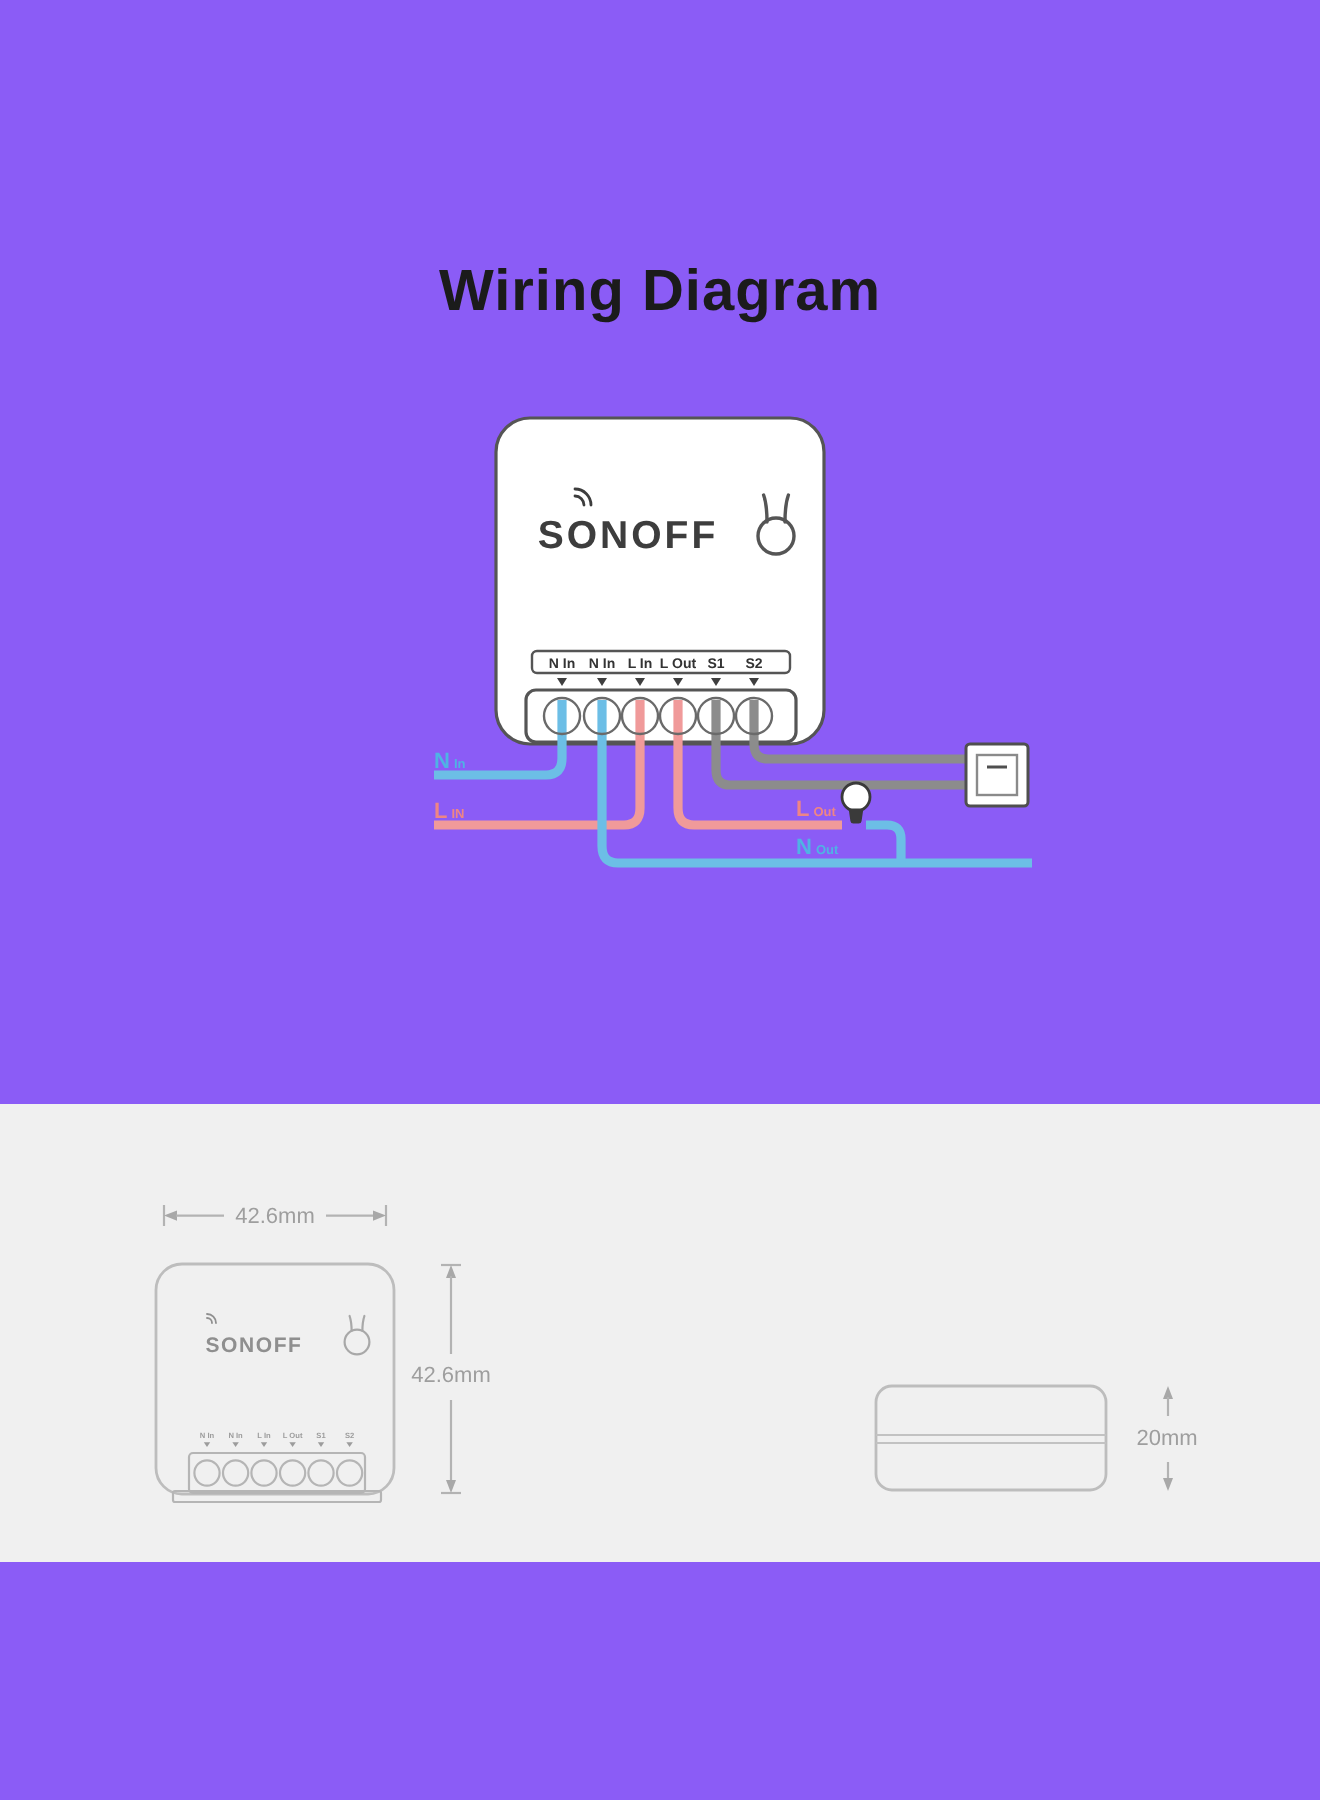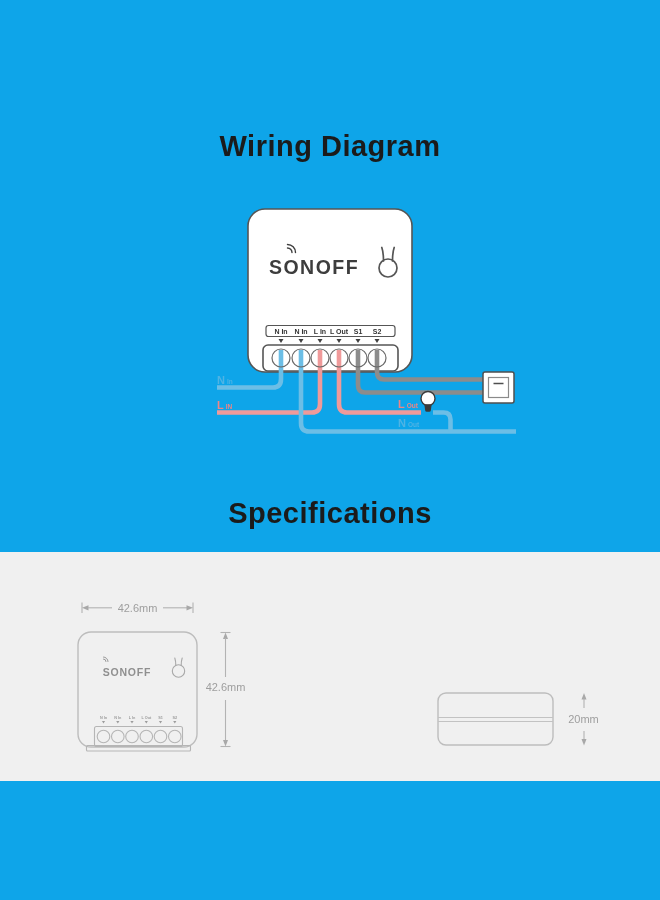--- a/index.html
+++ b/index.html
@@ -1,16 +1,16 @@
 <!DOCTYPE html>
 <html style="--wire-blue: #6CBEE6; --wire-red: #F09A9A; --wire-gray: #8C8C8C; --label-blue: #4FB3E4; --label-red: #EE8585; --outline-dark: #555555; --spec-outline: #BDBDBD; --spec-text: #9E9E9E; --band-bg: #F0F0F0;"><head>
 <meta charset="utf-8">
 <style>
   html,body{margin:0;padding:0;background:#fff;}
-  .canvas{position:relative;width:660px;height:900px;background:#0ea5e9;overflow:hidden;
+  .canvas{position:relative;width:660px;height:900px;background:#8b5cf6;overflow:hidden;
           font-family:"Liberation Sans",sans-serif;}
   .title{position:absolute;left:0;width:660px;margin:0;text-align:center;
          font-size:29px;font-weight:bold;color:#1b1b1b;letter-spacing:.5px;
          font-family:"Liberation Sans",sans-serif;}
   #wiring-title{top:130px;}
   #specs-title{top:497px;}
   .wiring-svg{position:absolute;top:0;left:0;}
   .spec-band{position:absolute;top:552px;left:0;width:660px;height:229px;background:var(--band-bg,#f0f0f0);}
   .spec-svg{position:absolute;top:0;left:0;}
 
@@ -110,21 +110,20 @@
 
     <circle cx="428" cy="398.5" r="7" class="bulb-glass"></circle>
     <path d="M 424.3,404.3 h 7.4 l -0.9,6.2 a 1.5,1.5 0 0 1 -1.5,1.3 h -2.6 a 1.5,1.5 0 0 1 -1.5,-1.3 z" class="bulb-base"></path>
 
     <text x="217" y="384" class="wl blue"><tspan class="wl-main">N</tspan><tspan class="wl-sub" dx="2">In</tspan></text>
     <text x="217" y="409" class="wl red"><tspan class="wl-main">L</tspan><tspan class="wl-sub" dx="2">IN</tspan></text>
     <text x="398" y="408" class="wl red"><tspan class="wl-main">L</tspan><tspan class="wl-sub" dx="2">Out</tspan></text>
     <text x="398" y="427" class="wl blue"><tspan class="wl-main">N</tspan><tspan class="wl-sub" dx="2">Out</tspan></text>
   </svg>
 
-  <h1 class="title" id="specs-title">Specifications</h1>
 
   <div class="spec-band">
     <svg class="spec-svg" width="660" height="229" viewBox="0 552 660 229">
 
       <rect x="78" y="632" width="119" height="115" rx="13" class="spec-outline"></rect>
       <path d="M 106,661.5 A 2.5,2.5 0 0 0 103.5,659" class="brand-mark-spec"></path>
       <path d="M 108,661.5 A 4.5,4.5 0 0 0 103.5,657" class="brand-mark-spec"></path>
       <text x="127" y="676" class="brand-spec">SONOFF</text>
       <circle cx="178.5" cy="671" r="6.2" class="loop-spec"></circle>
       <path d="M 175.8,665.5 C 175.8,661.5 175.3,659.5 174.8,658" class="loop-spec"></path>

